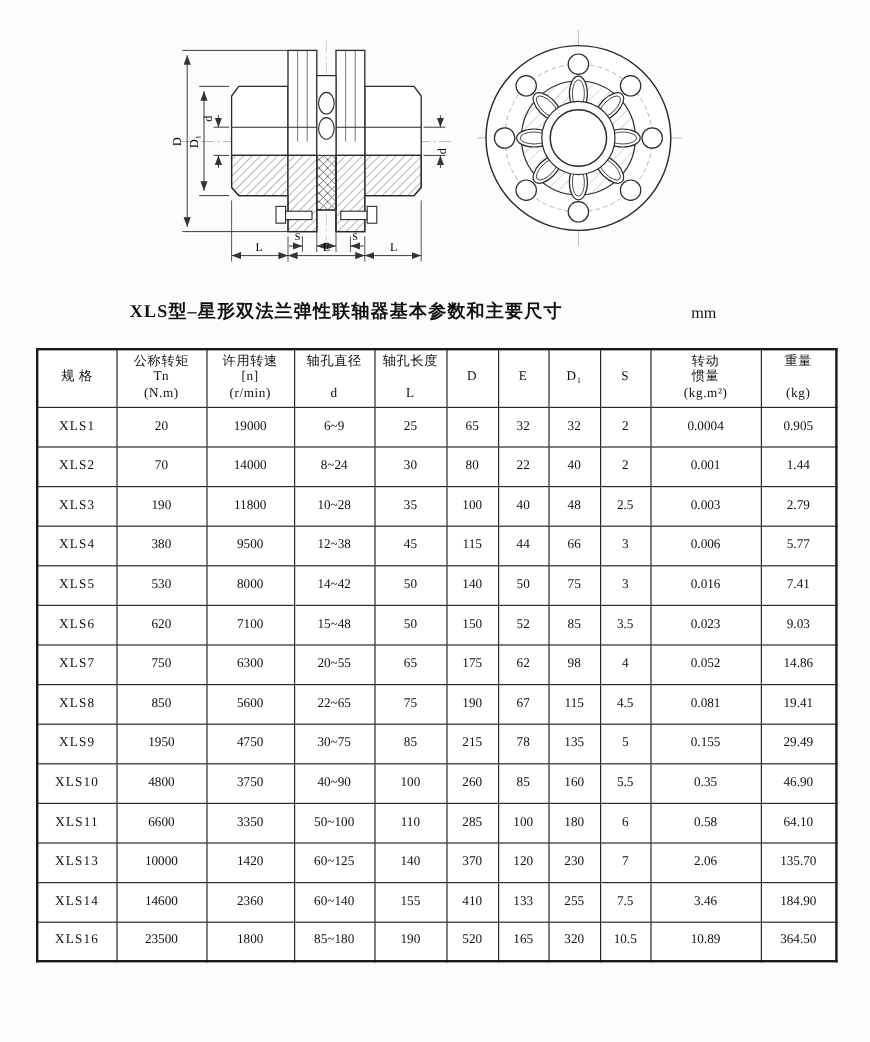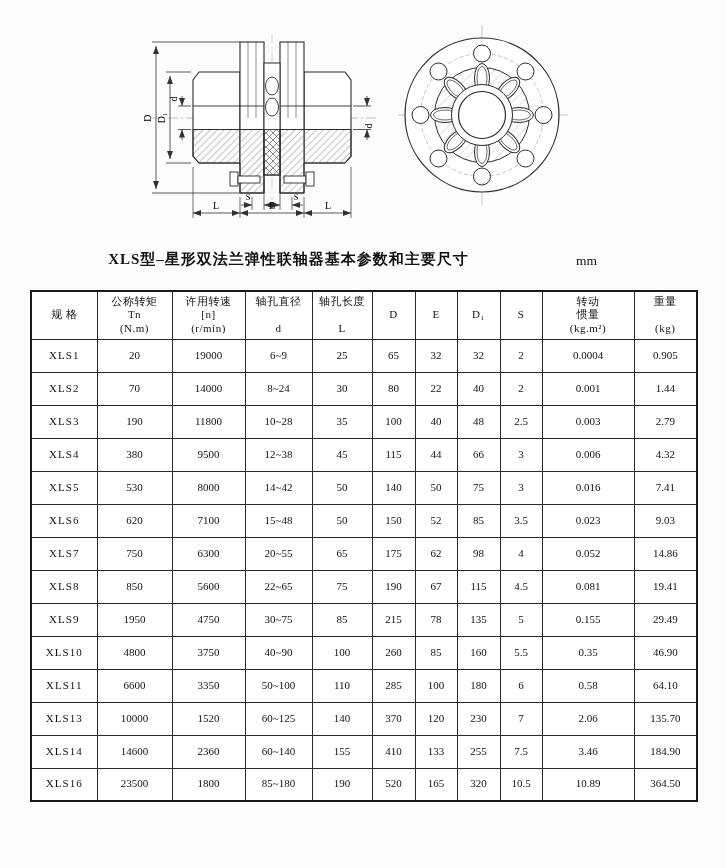--- a/index.html
+++ b/index.html
@@ -320,21 +320,21 @@
         <td class="spec-name">XLS4</td>
         <td>380</td>
         <td>9500</td>
         <td>12~38</td>
         <td>45</td>
         <td>115</td>
         <td>44</td>
         <td>66</td>
         <td>3</td>
         <td>0.006</td>
-        <td>4.32</td>
+        <td>5.77</td>
       </tr>
       <tr>
         <td class="spec-name">XLS5</td>
         <td>530</td>
         <td>8000</td>
         <td>14~42</td>
         <td>50</td>
         <td>140</td>
         <td>50</td>
         <td>75</td>
@@ -416,21 +416,21 @@
         <td>285</td>
         <td>100</td>
         <td>180</td>
         <td>6</td>
         <td>0.58</td>
         <td>64.10</td>
       </tr>
       <tr>
         <td class="spec-name">XLS13</td>
         <td>10000</td>
-        <td>1520</td>
+        <td>1420</td>
         <td>60~125</td>
         <td>140</td>
         <td>370</td>
         <td>120</td>
         <td>230</td>
         <td>7</td>
         <td>2.06</td>
         <td>135.70</td>
       </tr>
       <tr>

